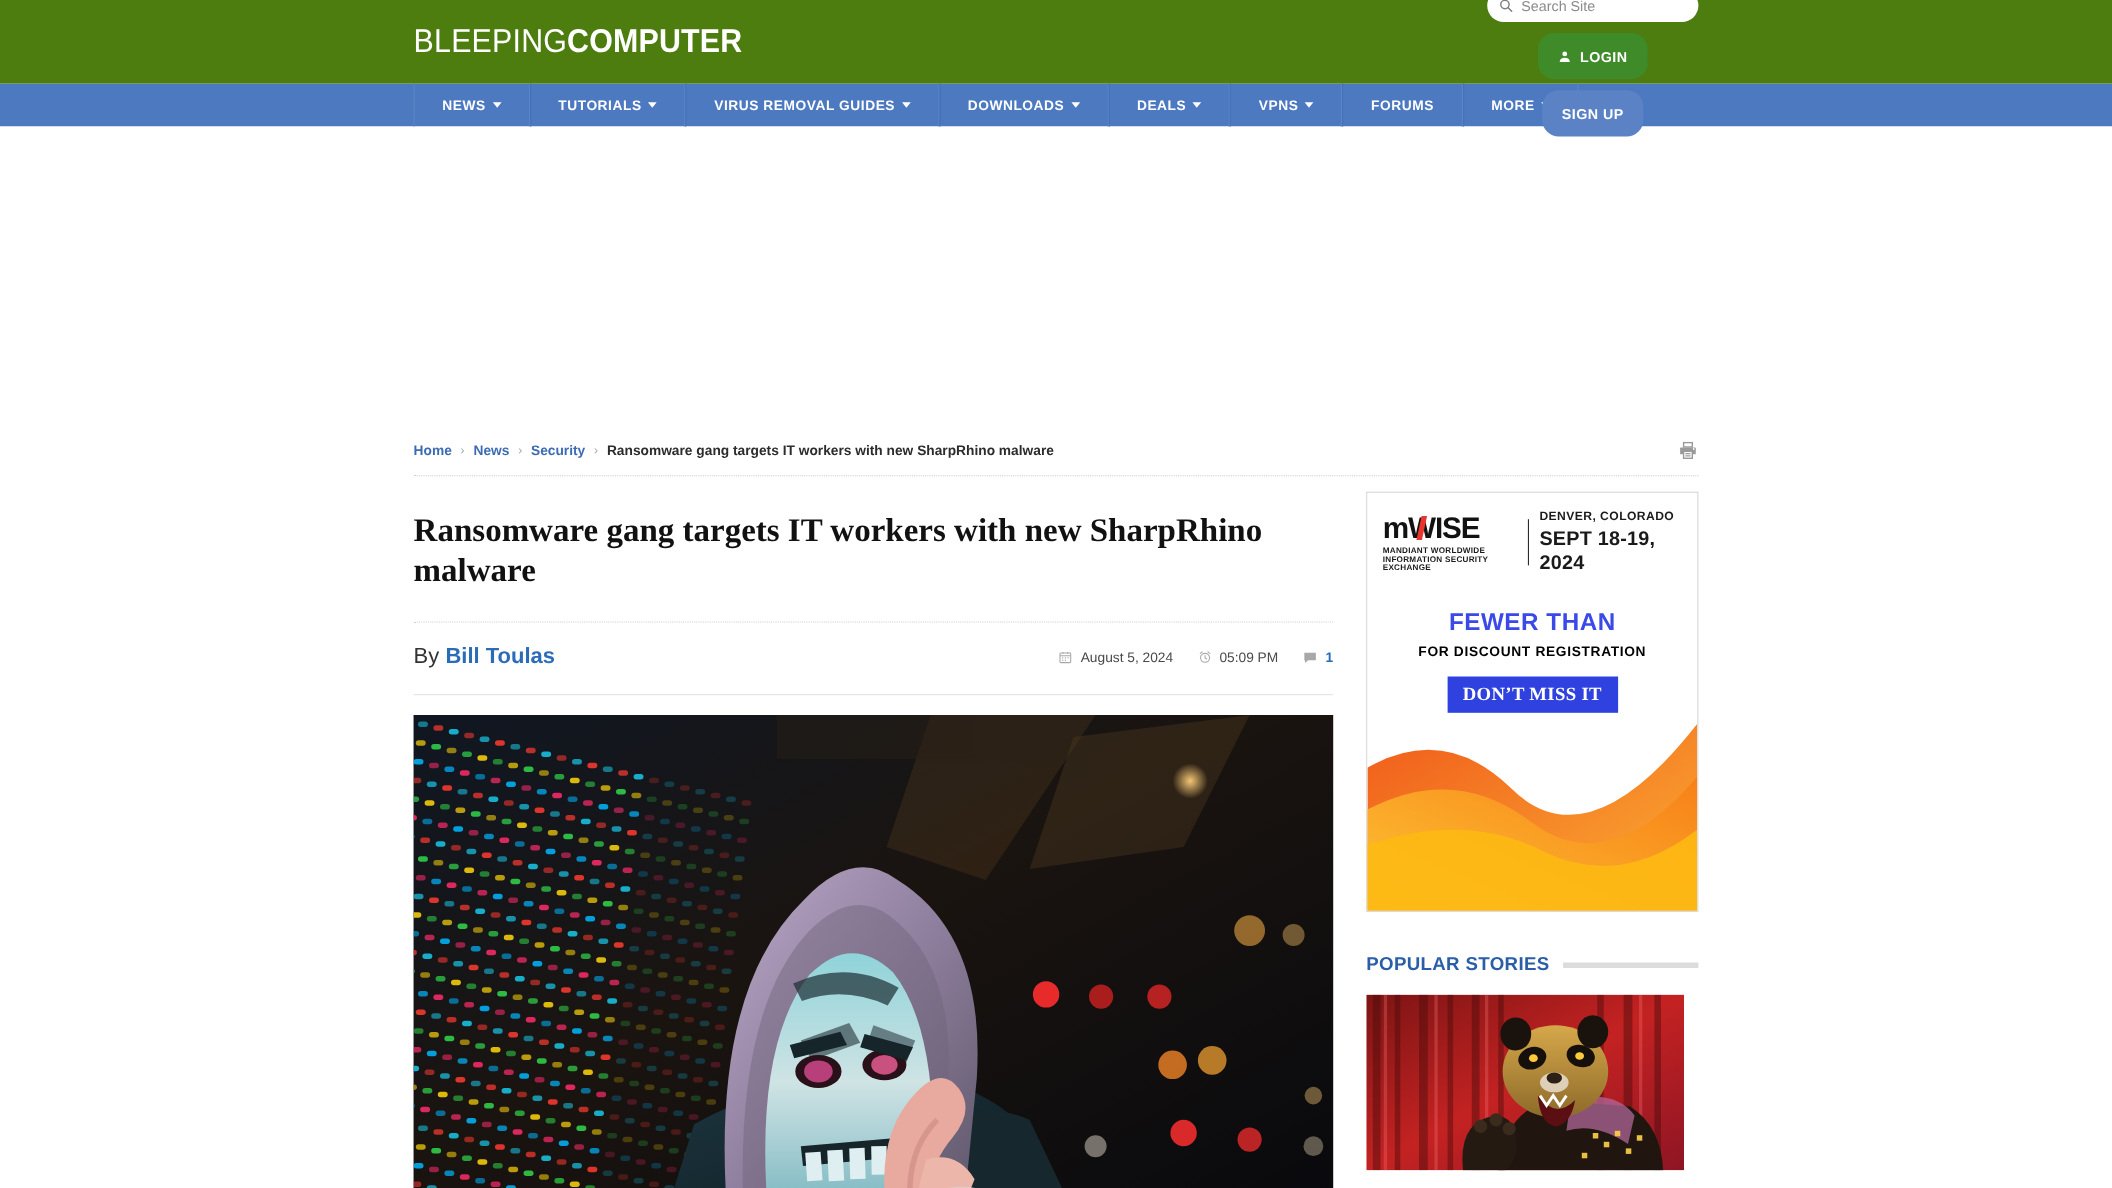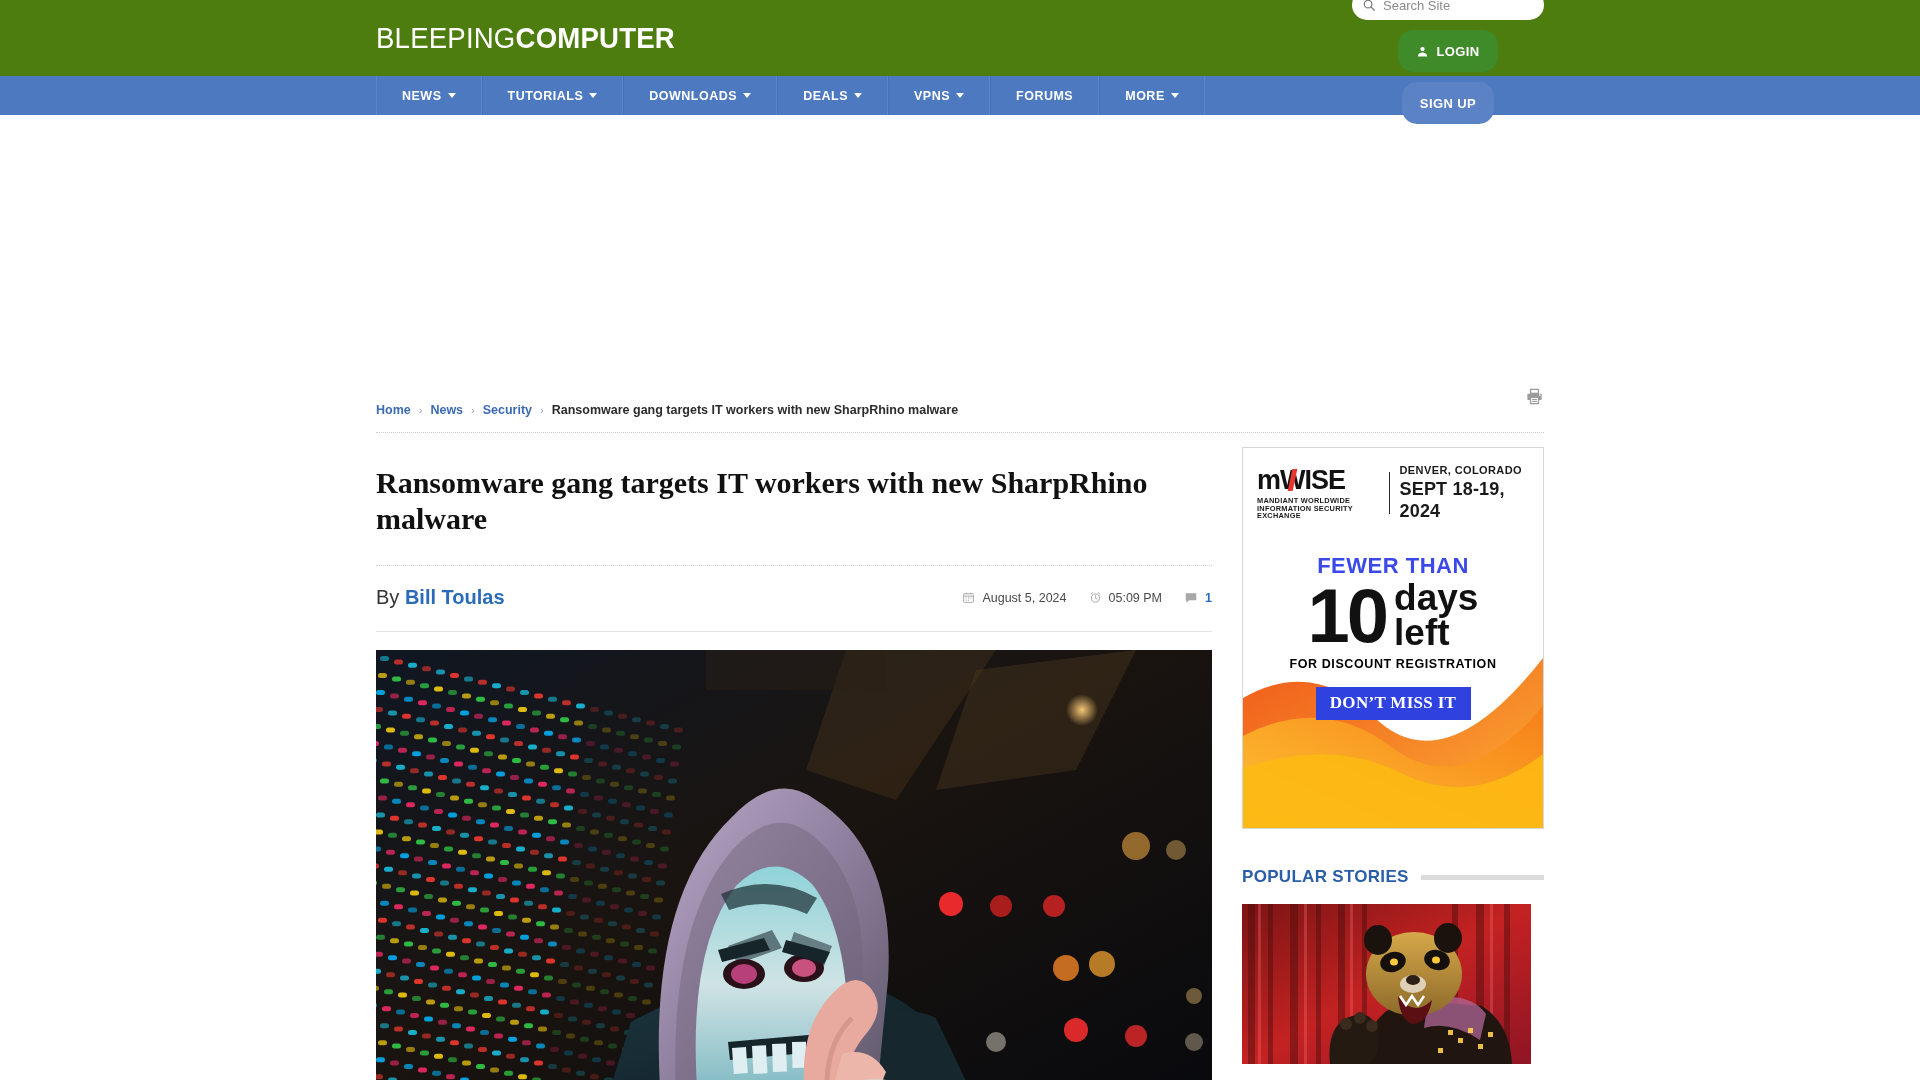--- a/index.html
+++ b/index.html
@@ -147,20 +147,21 @@
     width: 1168px;
     margin: 0 auto;
     display: flex;
     gap: 30px;
   }
   .main-col { width: 836px; }
   .side-col { width: 302px; }
 
   .breadcrumb-row {
     display: flex;
+    align-items: center;
     justify-content: space-between;
     height: 46px;
     border-bottom: 1px dotted #cfcfcf;
     width: 1168px;
     margin: 0 auto;
     gap: 44px;
   }
   .breadcrumb {
     display: flex;
     align-items: center;
@@ -317,20 +318,24 @@
 </div>
 
 <div class="navbar">
   <div class="nav-inner" id="nav-inner">
       <div class="nav-item">
         <span>NEWS</span>
         <span class="caret"></span>
       </div>
       <div class="nav-item">
         <span>TUTORIALS</span>
+        <span class="caret"></span>
+      </div>
+      <div class="nav-item">
+        <span>VIRUS REMOVAL GUIDES</span>
         <span class="caret"></span>
       </div>
       <div class="nav-item">
         <span>DOWNLOADS</span>
         <span class="caret"></span>
       </div>
       <div class="nav-item">
         <span>DEALS</span>
         <span class="caret"></span>
       </div>
@@ -1054,27 +1059,20 @@
             <div style="font-size:18px;font-weight:700;color:#1a1a1a;letter-spacing:0.2px;font-family:'Liberation Sans',sans-serif;">
               <span>SEPT 18-19, 2024</span>
             </div>
           </div>
         </div>
 
         <div style="text-align:center;margin-top:30px;">
           <div style="font-size:22px;font-weight:700;color:#3a49e8;letter-spacing:0.5px;font-family:'Liberation Sans',sans-serif;">
             <span>FEWER THAN</span>
           </div>
-          <div style="display:flex;align-items:center;justify-content:center;gap:8px;margin-top:2px;">
-            <span style="font-size:76px;font-weight:700;color:#111;line-height:0.92;letter-spacing:-3px;font-family:'Liberation Sans',sans-serif;">10</span>
-            <span style="text-align:left;line-height:0.93;">
-              <span style="display:block;font-size:37px;font-weight:700;color:#111;font-family:'Liberation Sans',sans-serif;">days</span>
-              <span style="display:block;font-size:37px;font-weight:700;color:#111;font-family:'Liberation Sans',sans-serif;">left</span>
-            </span>
-          </div>
           <div style="font-size:12.5px;font-weight:700;color:#000000;letter-spacing:0.6px;margin-top:6px;font-family:'Liberation Sans',sans-serif;">
             <span>FOR DISCOUNT REGISTRATION</span>
           </div>
           <div style="margin:16px auto 0 auto;width:155px;height:33px;background:#2f42e0;display:flex;align-items:center;justify-content:center;">
             <span style="color:#fff;font-size:17px;font-weight:700;letter-spacing:0.3px;font-family:Liberation Serif, serif;">DON’T MISS IT</span>
           </div>
         </div>
       </div>
     </div>
 

